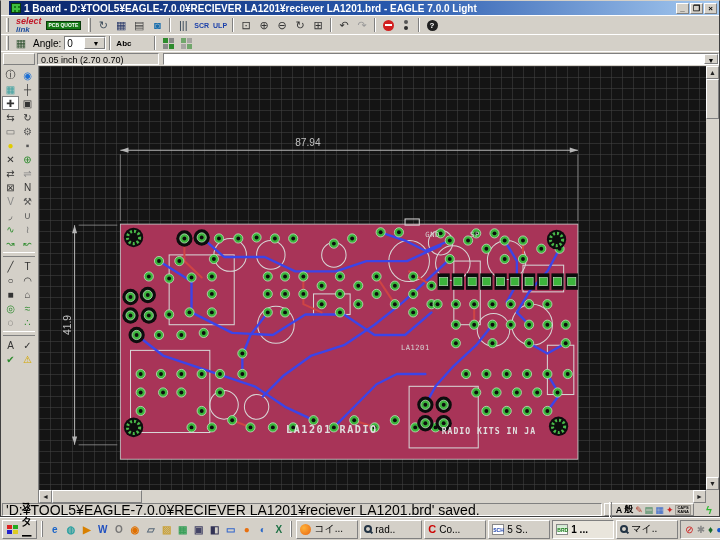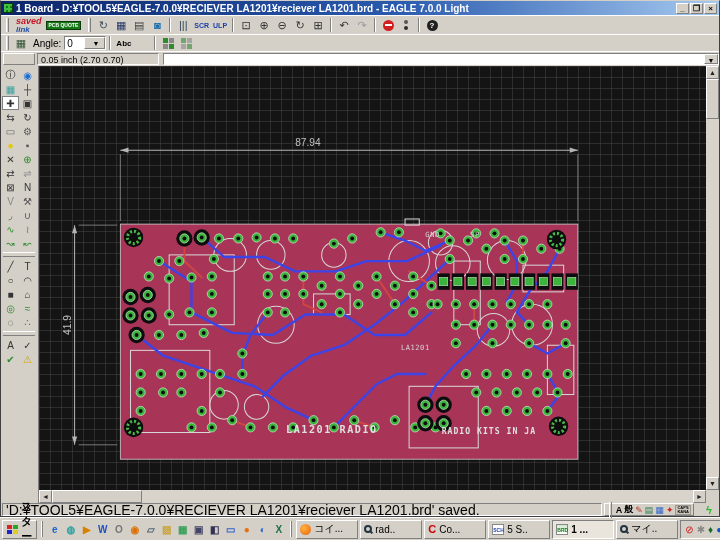--- a/index.html
+++ b/index.html
@@ -3,21 +3,21 @@
 <meta charset="utf-8">
 <style>
   * { margin:0; padding:0; box-sizing:border-box; }
   html,body { width:720px; height:540px; overflow:hidden; background:#000;
               font-family:"Liberation Sans", sans-serif; }
   .app { width:720px; height:517px; background:#d4d0c8; border:1px solid #404040;
          border-top:1px solid #d4d0c8; display:flex; flex-direction:column; }
 
   
   .titlebar { height:14px; background:linear-gradient(90deg,#0a246a,#2a5aae 55%,#a6caf0);
-              display:flex; align-items:center; padding:0 2px; flex:0 0 14px; }
+              display:flex; align-items:center; padding:0 2px; flex:0 0 14px;margin-left:8px; }
   .app-icon { width:10px; height:10px; background:#157a15; border:1px solid #0a3a0a;
               display:inline-block; margin-right:3px;
               background-image:linear-gradient(#3fbf3f 2px, transparent 2px),linear-gradient(90deg,#3fbf3f 2px, transparent 2px);
               background-size:4px 4px; }
   .title { color:#fff; font-size:10px; font-weight:bold; flex:1; white-space:nowrap; overflow:hidden; }
   .winbtns { display:flex; gap:1px; }
   .wbtn { width:13px; height:11px; background:#d4d0c8; border:1px solid;
           border-color:#fff #808080 #808080 #fff; font-size:8px; line-height:9px;
           text-align:center; color:#000; font-weight:bold; }
 
@@ -152,21 +152,21 @@
       <span class="wbtn">_</span>
       <span class="wbtn">❐</span>
       <span class="wbtn">×</span>
     </span>
   </div>
 
 
   <div class="toolbar t1">
     <span class="grip"></span>
     <span class="brand">
-      <span class="dl"><span>saved</span><br><small>link</small></span>
+      <span class="dl"><span>select</span><br><small>link</small></span>
       <span class="pq">PCB QUOTE</span>
     </span>
     <span class="grip"></span>
     <span id="tb1icons" style="display:flex;align-items:center;">
         <button class="tbtn">
           <span style="color: rgb(58, 74, 90); font-size: 11px;">↻</span>
         </button>
         <button class="tbtn">
           <span style="color: rgb(42, 58, 106); font-size: 11px;">▦</span>
         </button>

